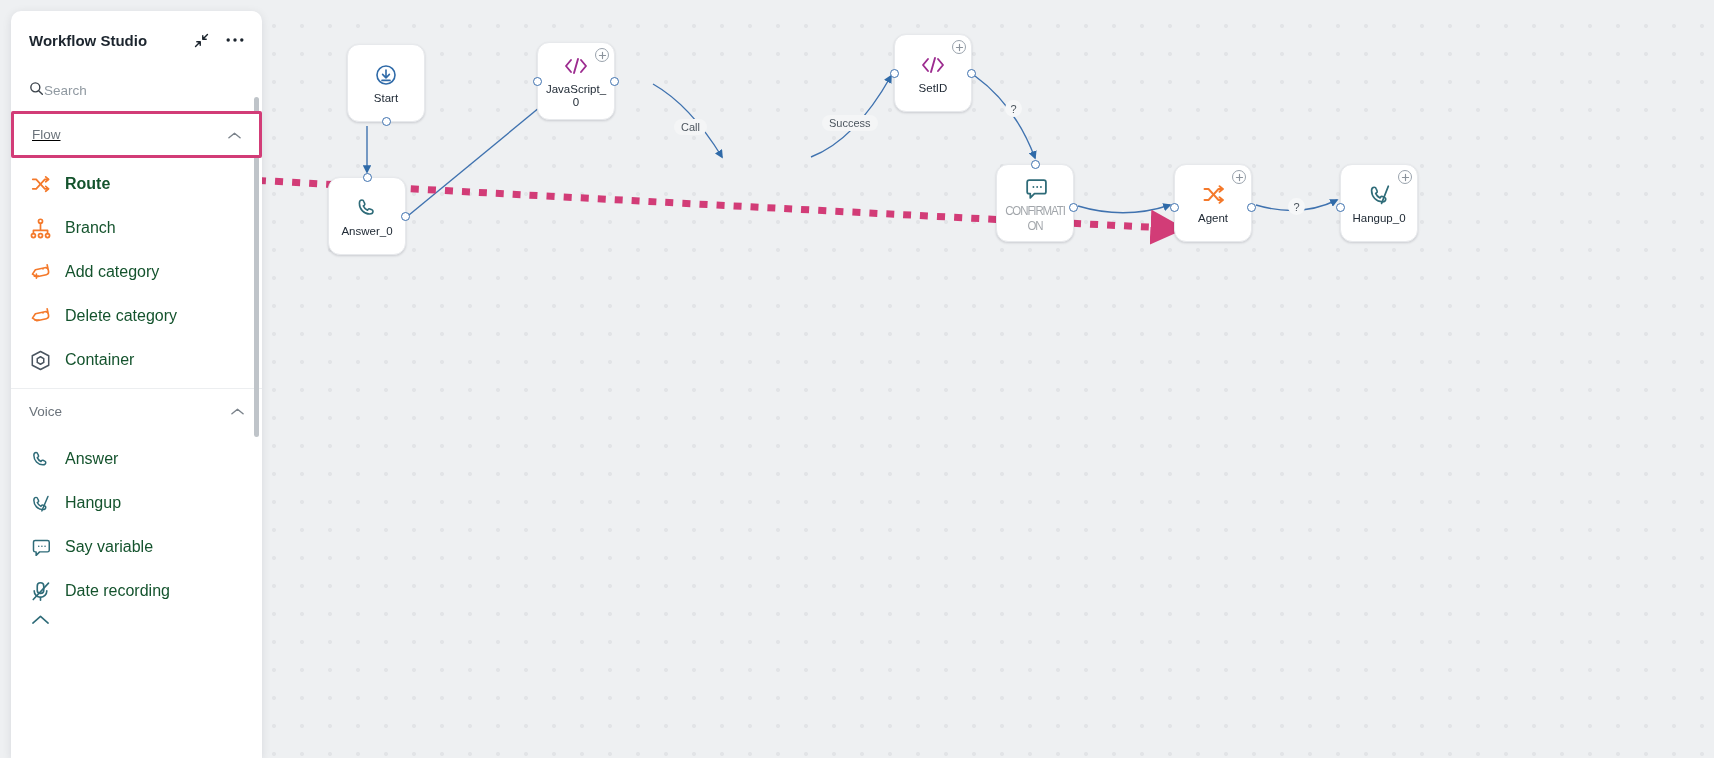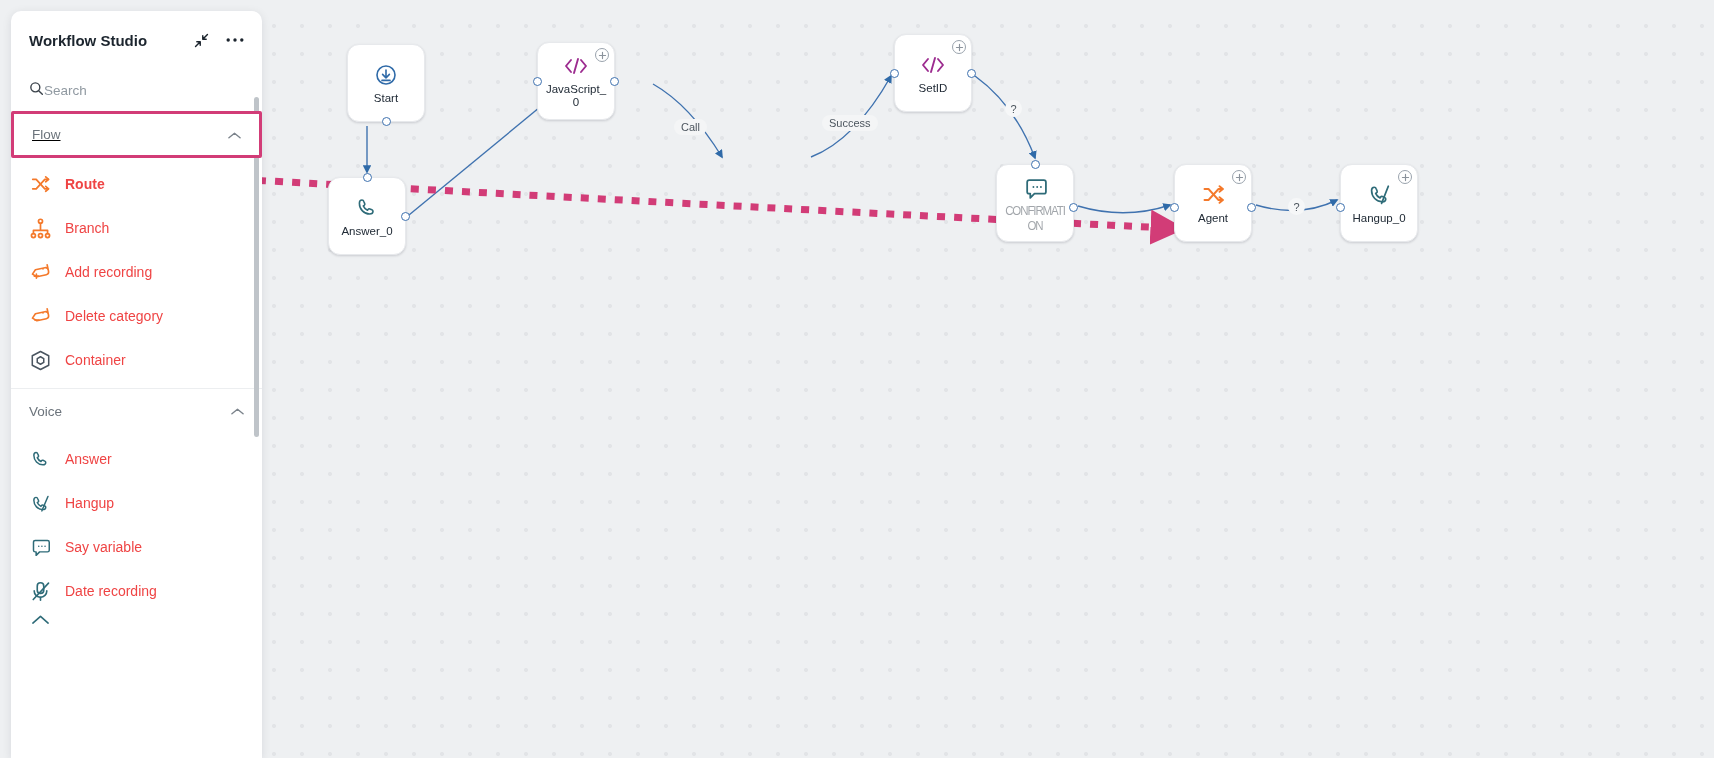--- a/index.html
+++ b/index.html
@@ -92,21 +92,21 @@
     border: 3.5px solid #d23c77; border-radius: 2px;
     margin: 0 0 0 0; height: 47px; background: #fff;
     position: relative; z-index: 3; text-decoration: underline;
   }
   .sb-list { padding: 4px 0 0 0; }
   .sb-item {
     height: 44px; display: flex; align-items: center; gap: 14px;
     padding: 0 18px; cursor: pointer;
   }
   .sb-item .it-icon { width: 22px; height: 22px; display: flex; align-items: center; justify-content: center; flex: 0 0 22px; }
-  .sb-item .it-label { font-size: 14px; color: #ef4444; }
+  .sb-item .it-label { font-size: 16px; color: #14532d; }
   .sb-item.bold .it-label { font-weight: bold; }
   .sb-divider { height: 1px; background: #eceef0; margin: 6px 0 0 0; }
   .sb-scroll {
     position: absolute; right: 3px; top: 86px;
     width: 5px; height: 340px; border-radius: 3px; background: #bfc4c9;
   }
   .sb-fade { position:absolute; left:0; right:0; bottom:0; height:16px; background:linear-gradient(to bottom, rgba(255,255,255,0), #fff); }
 </style>
 </head>
 <body>
@@ -320,21 +320,21 @@
         <span class="it-label">Branch</span>
       </div>
       <div class="sb-item">
         <span class="it-icon">
           <svg width="21" height="21" viewBox="0 0 22 22" fill="none" stroke="#f4792b" stroke-width="1.7" stroke-linecap="round" stroke-linejoin="round">
             <path d="M19.5 4.5v7a3 3 0 0 1-3 3H6.4l-4-3.6 4-3.9h10.1a3 3 0 0 1 3 3Z" transform="rotate(-12 11 11)"></path>
             <circle cx="13.6" cy="7.2" r=".95" fill="#f4792b" stroke="none"></circle>
             <path d="M6.7 12.6v4.4M4.5 14.8h4.4"></path>
           </svg>
         </span>
-        <span class="it-label">Add recording</span>
+        <span class="it-label">Add category</span>
       </div>
       <div class="sb-item">
         <span class="it-icon">
           <svg width="21" height="21" viewBox="0 0 22 22" fill="none" stroke="#f4792b" stroke-width="1.7" stroke-linecap="round" stroke-linejoin="round">
             <path d="M19.5 4.5v7a3 3 0 0 1-3 3H6.4l-4-3.6 4-3.9h10.1a3 3 0 0 1 3 3Z" transform="rotate(-12 11 11)"></path>
             <circle cx="13.6" cy="7.2" r=".95" fill="#f4792b" stroke="none"></circle>
             <path d="M5.1 14.6h4.4"></path>
           </svg>
         </span>
         <span class="it-label">Delete category</span>

